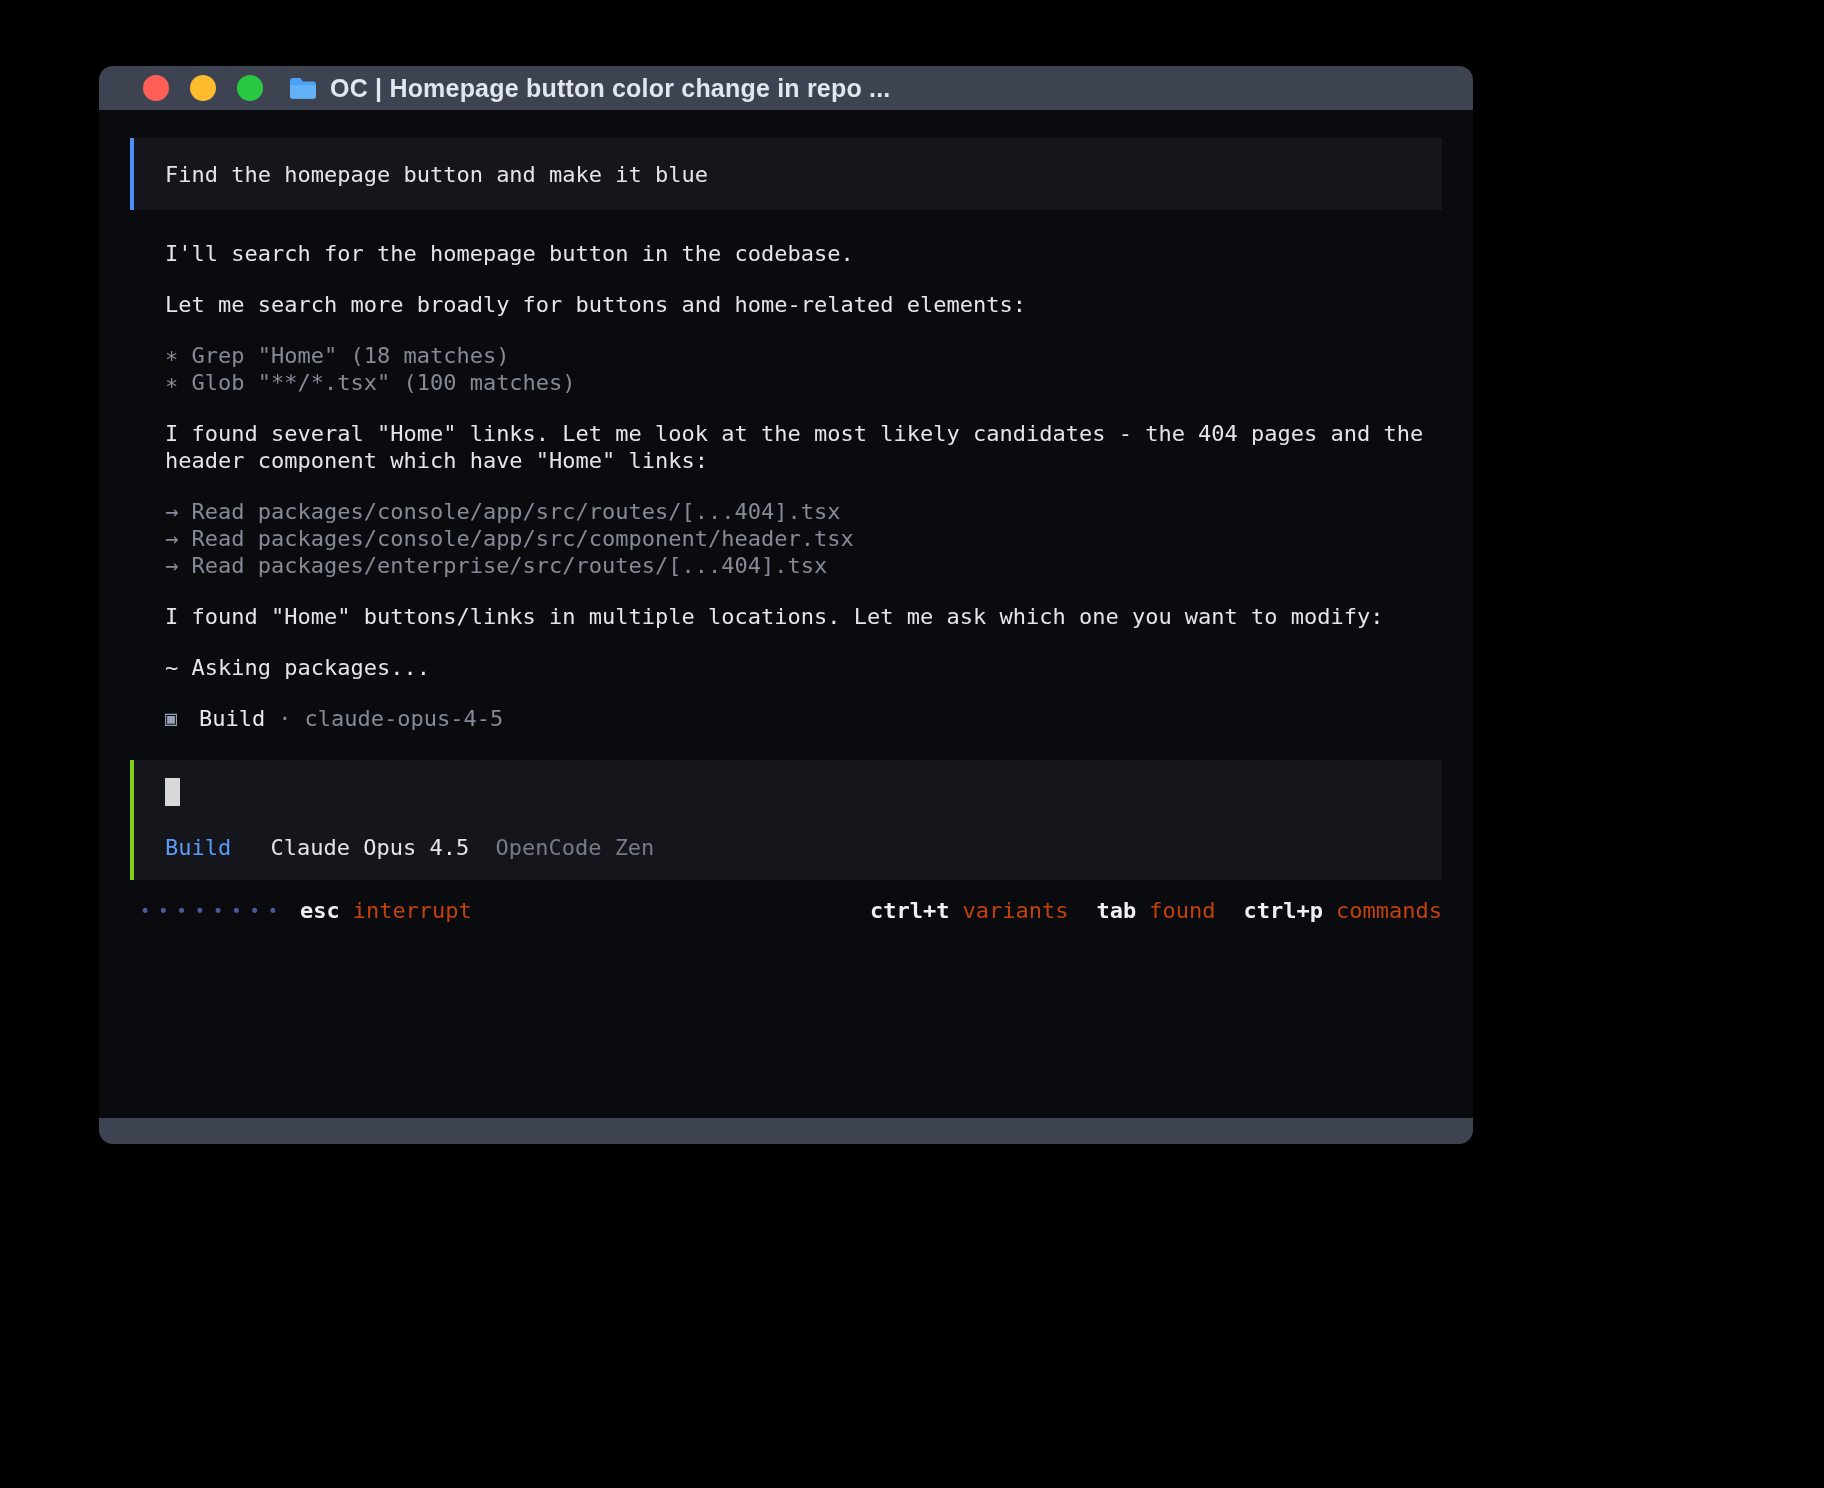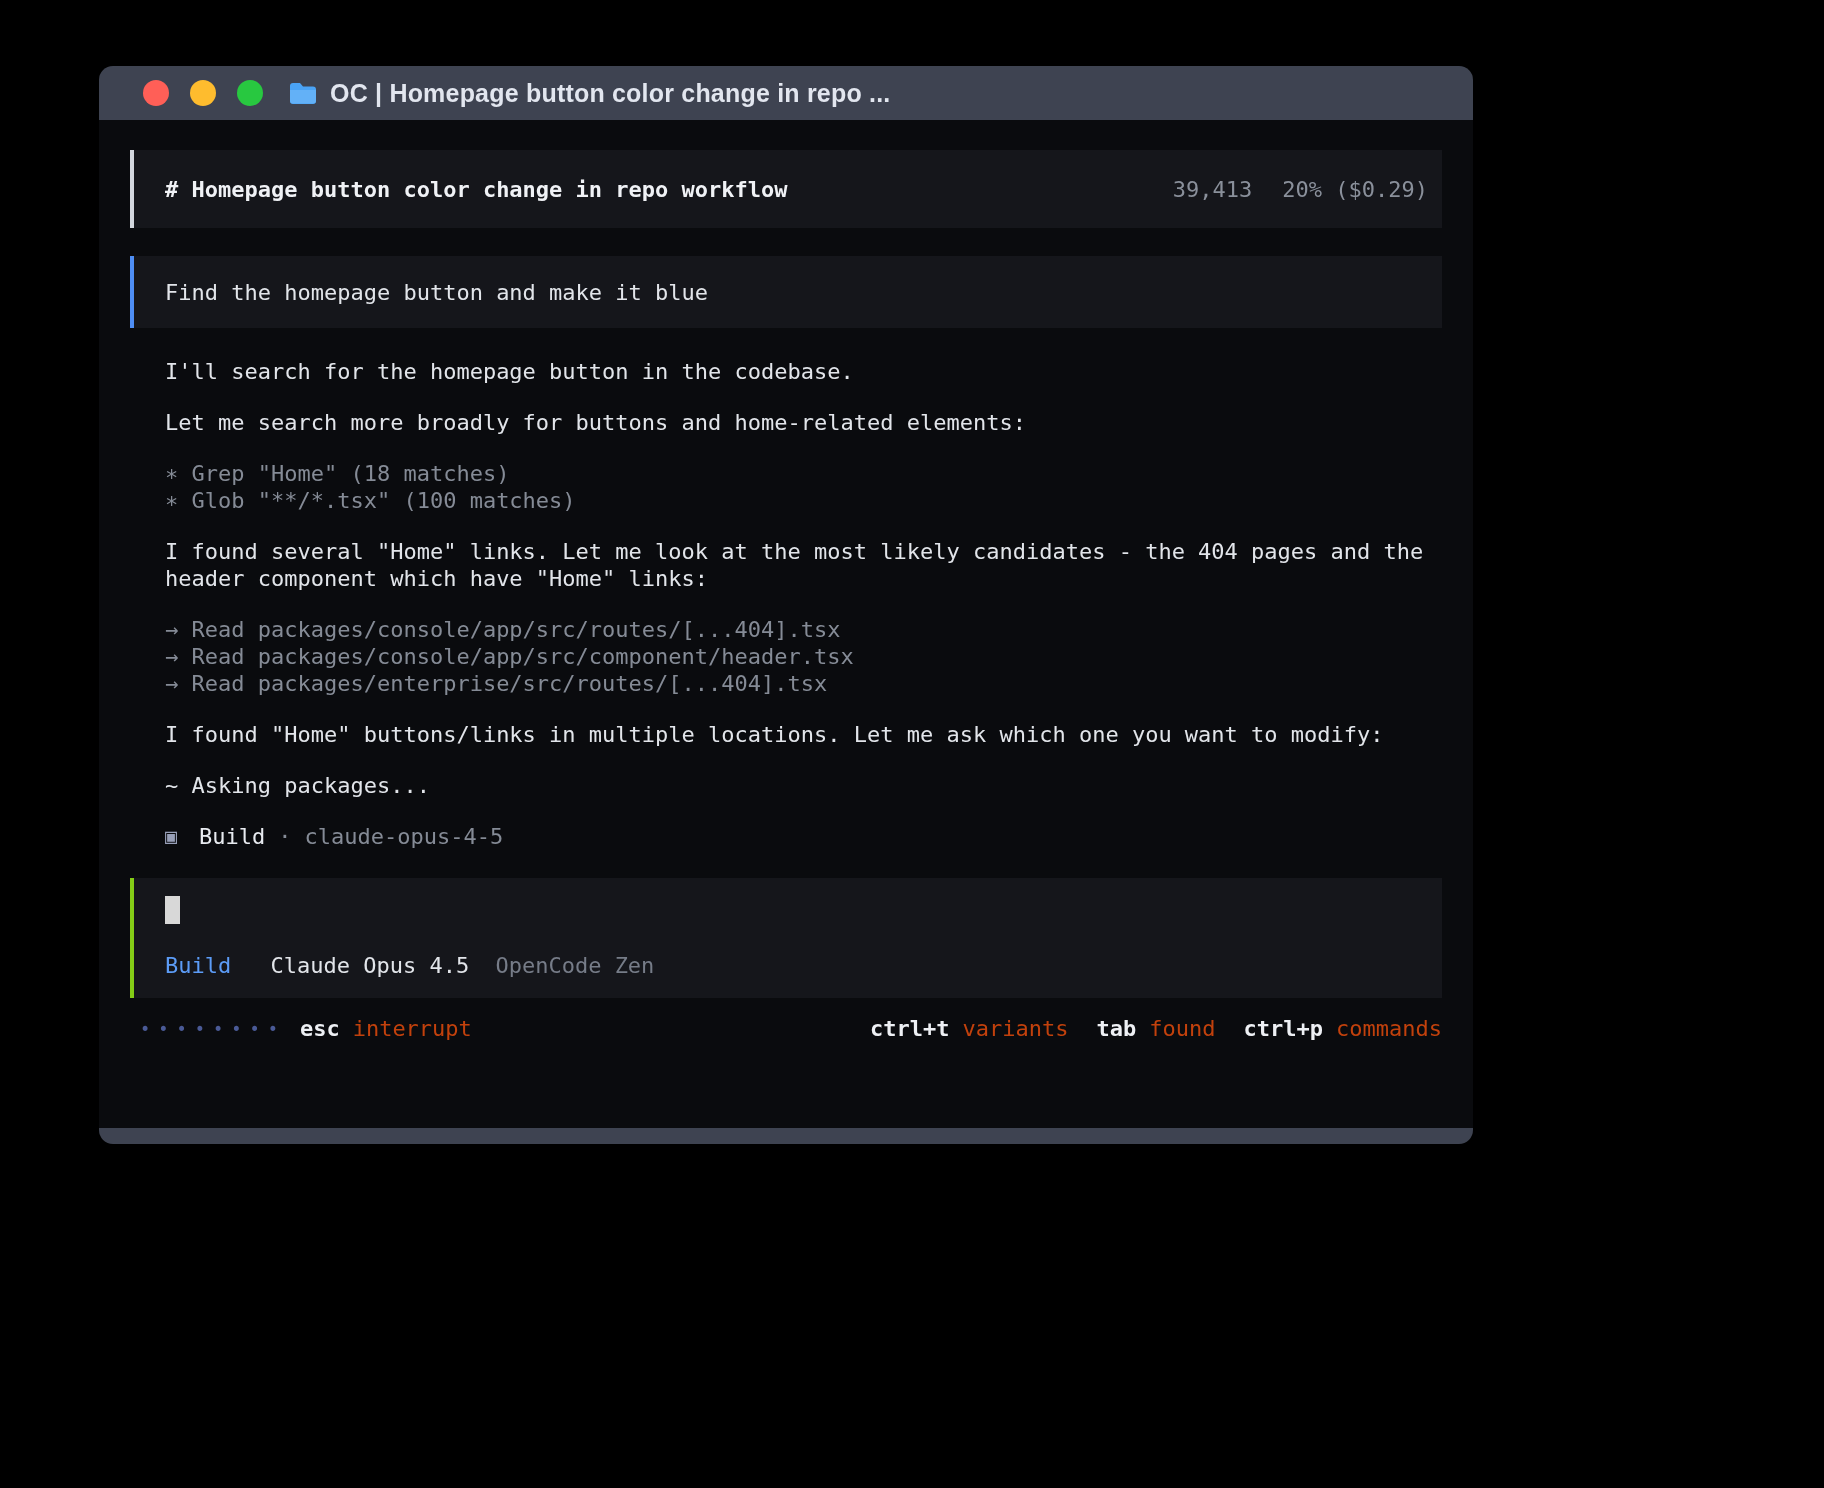--- a/index.html
+++ b/index.html
@@ -7,21 +7,21 @@
   body { font-family: "DejaVu Sans Mono", "Liberation Mono", monospace; }
 
   .window {
     position: absolute; left: 99px; top: 66px; width: 1374px; height: 1078px;
     background: #3e4351; border-radius: 14px; overflow: hidden;
     display: flex; flex-direction: column;
   }
 
   
   .titlebar {
-    height: 54px; flex: none; display: flex; align-items: center; padding: 0 24px;
+    height: 44px; flex: none; display: flex; align-items: center; padding: 0 24px;
   }
   .traffic { display: flex; gap: 21px; margin-left: 20px; }
   .light { width: 26px; height: 26px; border-radius: 50%; display: inline-block; }
   .light.red { background: #ff5f57; }
   .light.yellow { background: #febc2e; }
   .light.green { background: #28c840; }
   .folder-wrap { margin-left: 26px; display: flex; align-items: center; }
   .win-title {
     margin-left: 13px; font-family: "Liberation Sans", sans-serif;
     font-weight: 700; font-size: 25px; color: #e2e6ef; letter-spacing: 0.2px;
@@ -102,26 +102,20 @@
       <svg width="28" height="22" viewBox="0 0 28 22">
         <path d="M1 4 a3 3 0 0 1 3-3 h7 l3 3.5 h10 a3 3 0 0 1 3 3 v11.5 a3 3 0 0 1-3 3 H4 a3 3 0 0 1-3-3 Z" fill="#4aa3f5"></path>
         <path d="M1 8 h26 v10.5 a3 3 0 0 1-3 3 H4 a3 3 0 0 1-3-3 Z" fill="#63b1f7"></path>
       </svg>
     </span>
     <span class="win-title">OC | Homepage button color change in repo ...</span>
   </div>
 
   <div class="terminal">
 
-    <div class="block header-block">
-      <span class="h-title"># Homepage button color change in repo workflow</span>
-      <span class="h-stats">
-        <span>39,413</span><span class="h-cost">20% ($0.29)</span>
-      </span>
-    </div>
 
     <div class="block user-block">
       <span>Find the homepage button and make it blue</span>
     </div>
 
     <div class="conversation">
 
       <p class="msg">I'll search for the homepage button in the codebase.</p>
 
 

